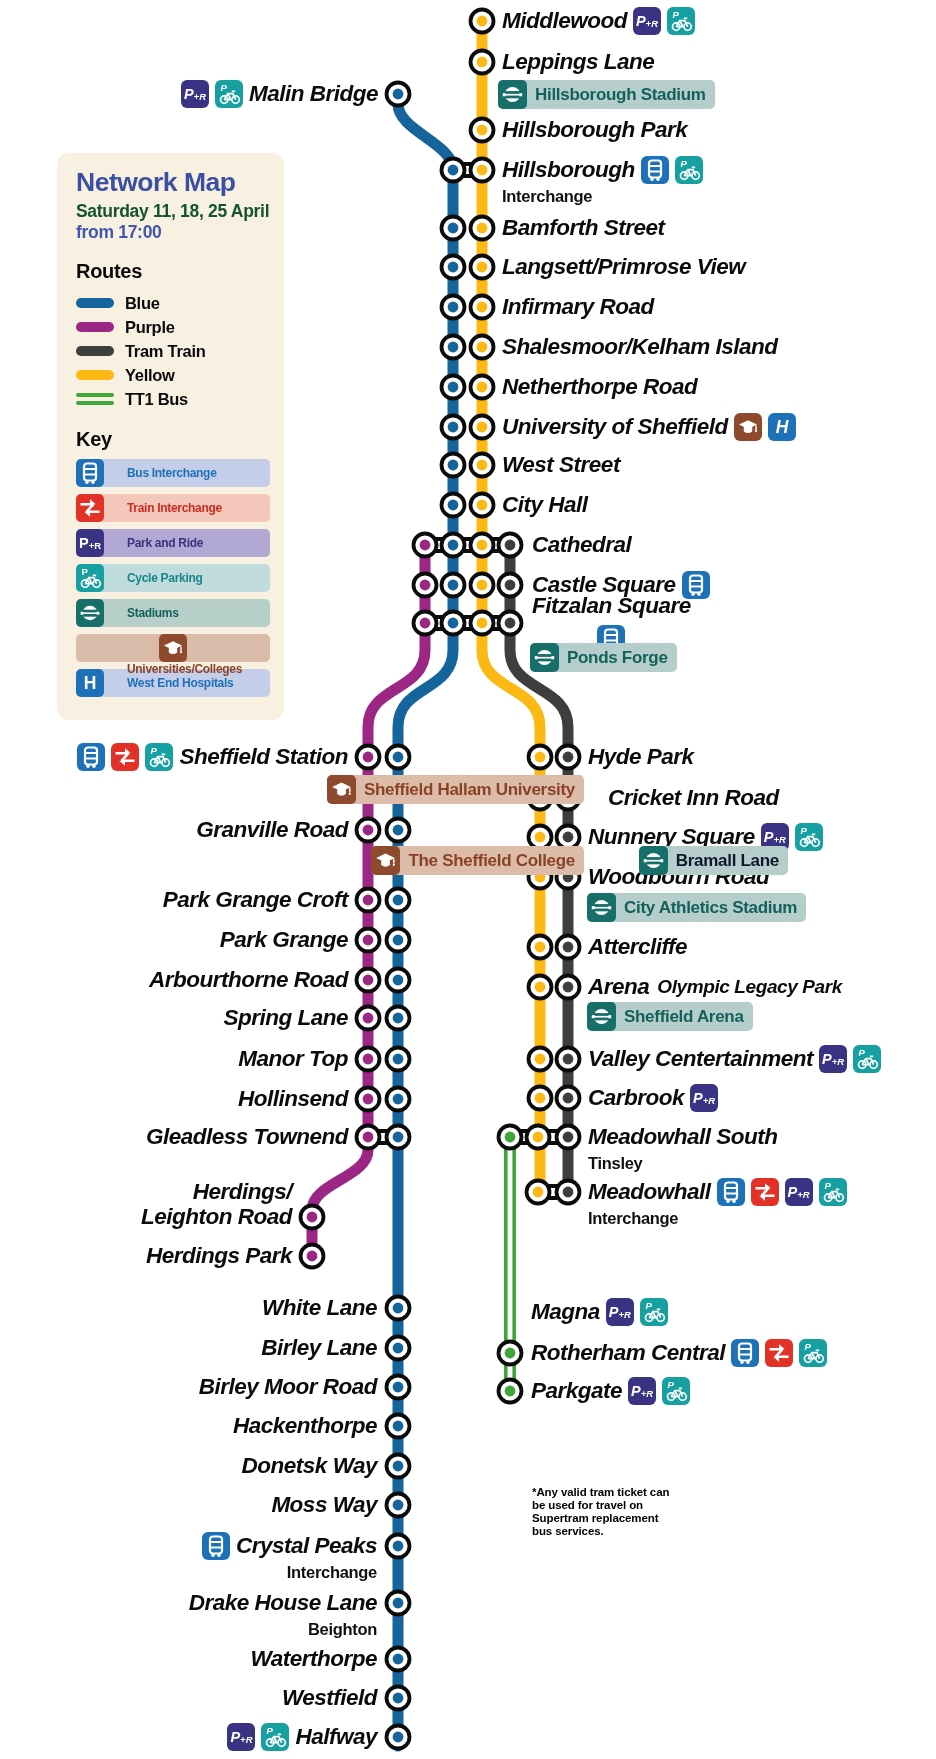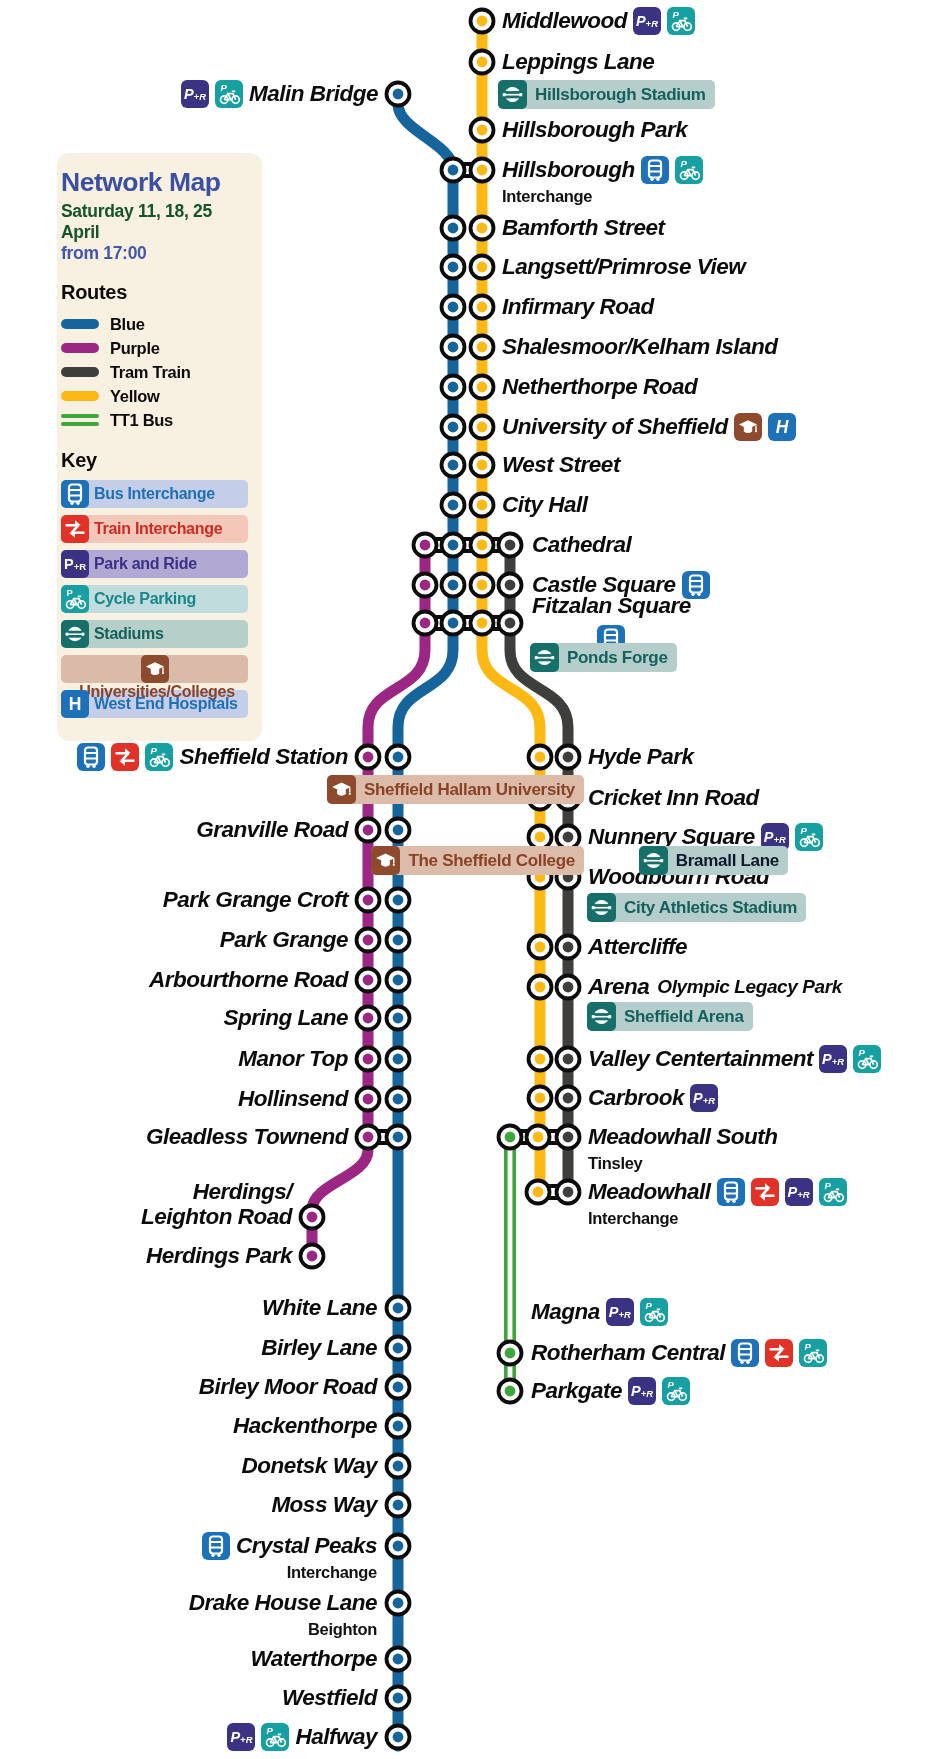--- a/index.html
+++ b/index.html
@@ -14,35 +14,35 @@
             color:#101010;letter-spacing:-0.3px;white-space:nowrap;}
   .icon{border-radius:6px;display:flex;align-items:center;justify-content:center;
         flex:0 0 auto;overflow:hidden;}
   .icon svg text{font-family:"Liberation Sans",sans-serif;}
   .prp{font-size:14.5px;font-weight:bold;color:#fff;line-height:1;}
   .prr{font-size:9.5px;font-weight:bold;color:#fff;line-height:1;transform:translateY(2.5px);}
   .tag{position:absolute;height:29px;border-radius:5px;display:flex;align-items:center;
        font-weight:bold;font-size:17px;letter-spacing:-0.3px;padding-right:9px;white-space:nowrap;}
   .tag .icon{border-radius:5px;}
   .tag .tag-txt{margin-left:8px;}
-  #panel{position:absolute;left:57px;top:153px;width:205px;box-sizing:border-box;
-         border-radius:12px;padding:14px 14px 16px 4px;}
+  #panel{position:absolute;left:57px;top:153px;width:227px;box-sizing:border-box;
+         border-radius:12px;padding:14px 14px 16px 19px;}
   #panel-title{font-size:26.5px;font-weight:bold;letter-spacing:-0.5px;margin-bottom:3px;}
   .panel-sub{font-size:17.5px;font-weight:bold;line-height:21px;letter-spacing:-0.3px;}
   .panel-h{font-size:20px;font-weight:bold;color:#0b0b0b;letter-spacing:-0.3px;
            margin-top:17px;margin-bottom:8px;}
   .route-row{display:flex;align-items:center;gap:11px;height:24px;}
   .route-swatch{width:38px;height:10px;border-radius:5px;flex:0 0 auto;}
   .route-swatch.dbl{height:12px;border-radius:0;background:none;display:flex;
                     flex-direction:column;justify-content:space-between;}
   .route-swatch.dbl i{display:block;height:4px;border-radius:2px;}
   .route-lab{font-size:16.5px;font-weight:bold;color:#0b0b0b;letter-spacing:-0.3px;}
   .key-row{display:flex;align-items:center;height:28px;border-radius:5px;margin-bottom:7px;}
   .key-row .icon{border-radius:5px;}
-  .key-lab{margin-left:5px;font-size:16px;font-weight:bold;letter-spacing:-0.3px;}
+  .key-lab{margin-left:23px;font-size:12px;font-weight:bold;letter-spacing:-0.3px;}
   #footnote{position:absolute;left:532px;top:1486px;width:160px;font-size:11.5px;
             font-weight:bold;line-height:13px;color:#000;white-space:pre-line;letter-spacing:-0.1px;}
 </style>
 </head>
 <body>
 
 <div id="canvas">
   <svg id="map-svg" width="936" height="1759" viewBox="0 0 936 1759">
       <path d="M425 545 L425 650 C425 692 368 685 368 727 L368 1150 C368 1177 312 1183 312 1210 L312 1258" stroke="#9C2684" stroke-width="11" fill="none" stroke-linecap="round"></path>
       <path d="M510 545 L510 650 C510 692 568 685 568 727 L568 1192" stroke="#3E3E3C" stroke-width="11" fill="none" stroke-linecap="round"></path>
@@ -519,21 +519,21 @@
               <path d="M12.8 13.6 L15.8 19.6 H9.2"></path>
               <path d="M16.8 11.4 h3.4"></path>
             </g>
           </svg>
         </div>
         <span class="txt">Sheffield Station</span>
       </div>
       <div class="label" style="top: 757px; left: 588px;">
         <span class="txt">Hyde Park</span>
       </div>
-      <div class="label" style="top: 798px; left: 588px; text-align: center;">
+      <div class="label" style="top: 798px; left: 608px; text-align: center;">
         <span class="txt">Cricket Inn Road</span>
       </div>
       <div class="label" style="top: 830px; right: 588px;">
         <span class="txt">Granville Road</span>
       </div>
       <div class="label" style="top: 837px; left: 588px;">
         <span class="txt">Nunnery Square</span>
         <div class="icon" style="width: 28px; height: 28px; background: rgb(58, 51, 132);">
           <span class="prp">P</span>
           <span class="prr">+R</span>
@@ -873,13 +873,17 @@
             <rect x="4.8" y="10.7" width="18.4" height="2.7" fill="#166F68"></rect>
             <rect x="4.8" y="15" width="18.4" height="2.7" fill="#166F68"></rect>
             <rect x="4.6" y="12.7" width="2.8" height="3" fill="#fff"></rect>
             <rect x="20.6" y="12.7" width="2.8" height="3" fill="#fff"></rect>
           </svg>
         </div>
         <span class="tag-txt">Sheffield Arena</span>
       </div>
     </div>
 
+  <div id="footnote">*Any valid tram ticket can
+be used for travel on
+Supertram replacement
+bus services.</div>
 </div>
 
 </body></html>

